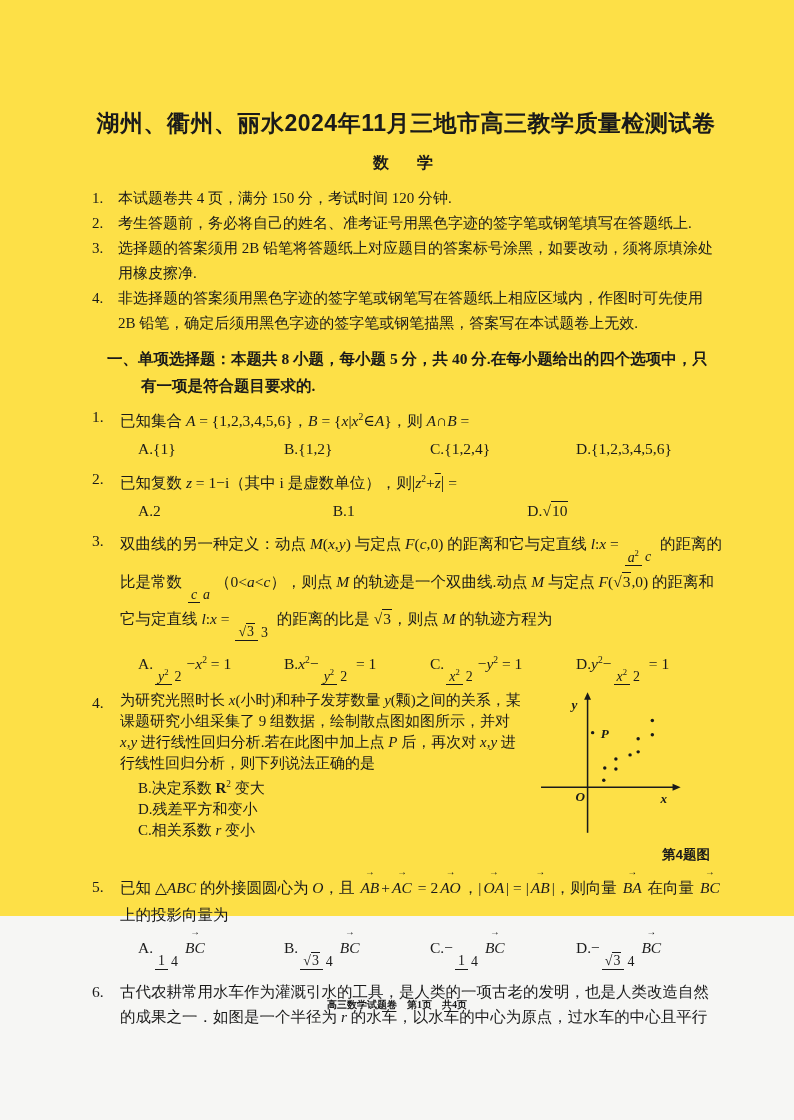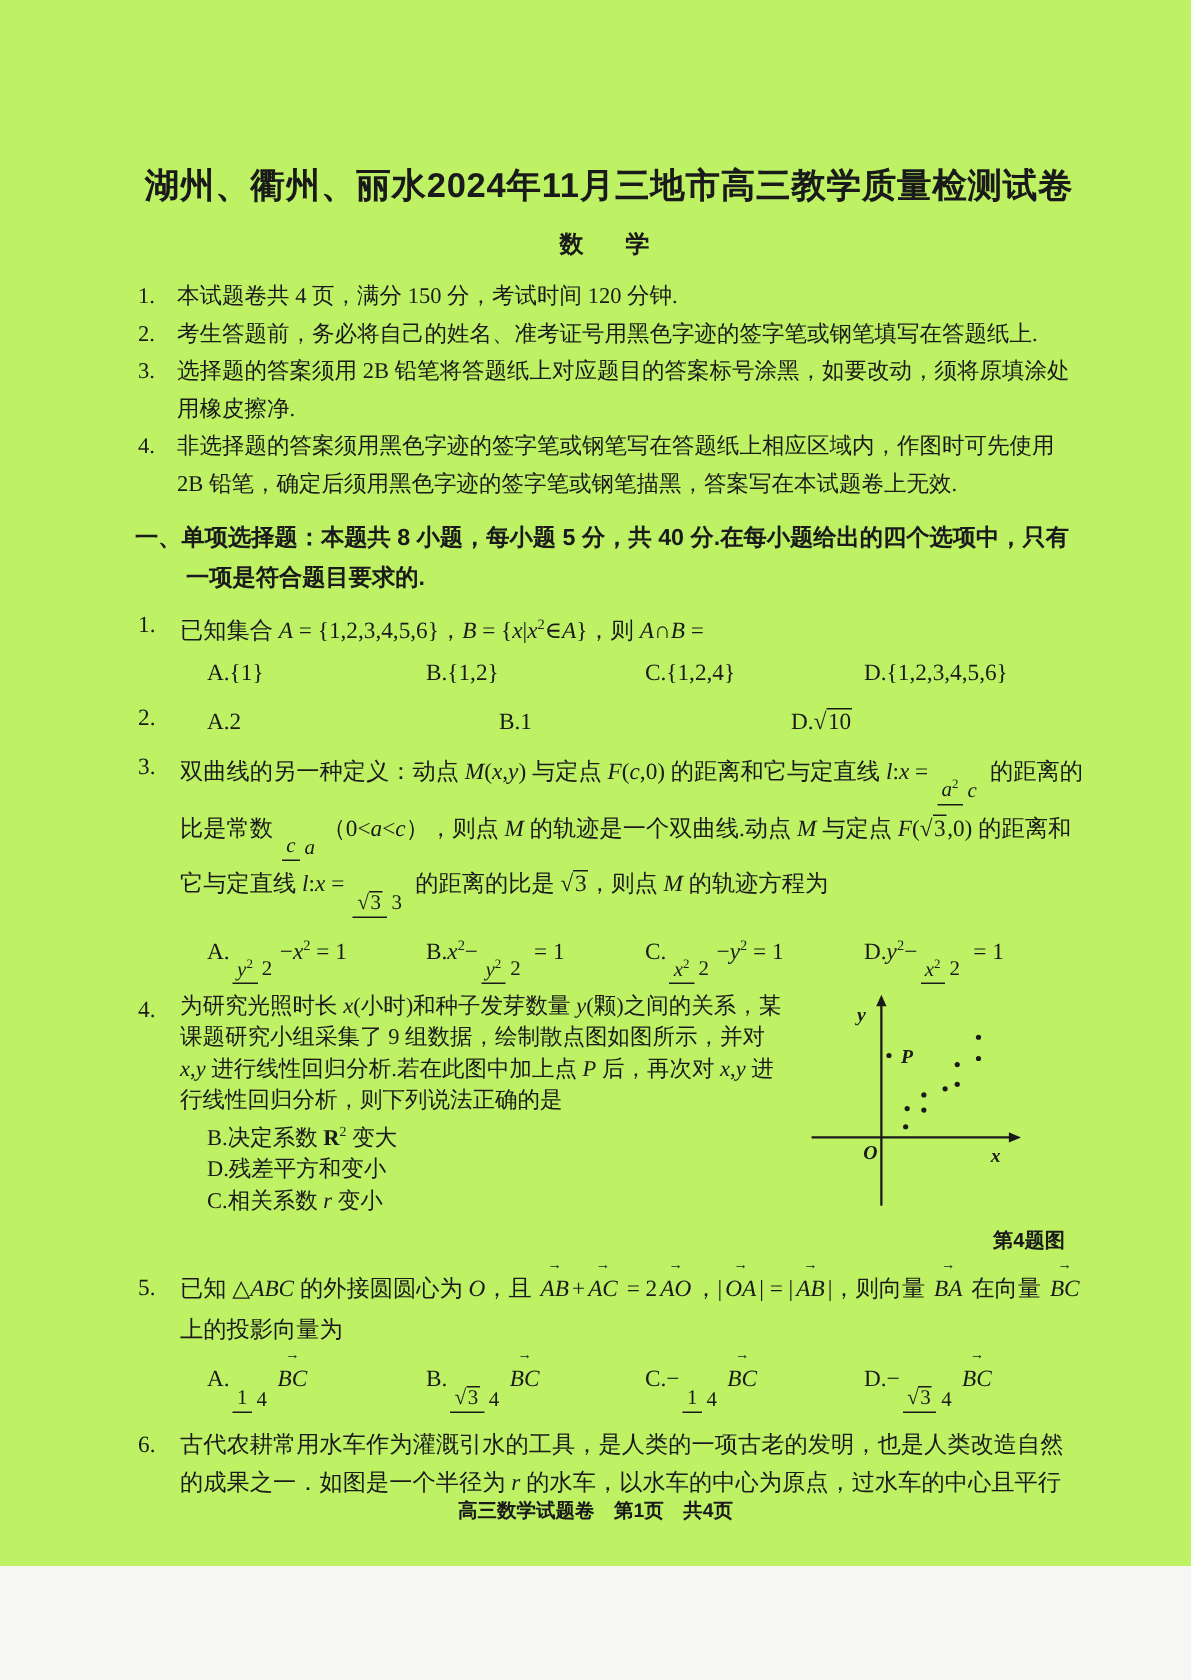--- a/index.html
+++ b/index.html
@@ -4,42 +4,42 @@
 <style>
   html,body{margin:0;padding:0;}
   body{
     width:794px;height:1120px;overflow:hidden;
     background:#f6f6f4;
     font-family:"Liberation Serif","DejaVu Serif",serif;
     color:#1a1a1a;
   }
   .page{
     box-sizing:border-box;position:relative;
-    width:794px;height:1044px;
-    background:#bef264;
+    width:794px;height:916px;
+    background:#fde047;
     padding:108px 72px 0 90px;
   }
   .title{
     margin:0;text-align:center;
     font-family:"Liberation Sans","DejaVu Sans",sans-serif;
     font-size:23px;font-weight:bold;letter-spacing:.5px;white-space:nowrap;
   }
   .subject{
     margin:14px 0 12px;text-align:center;
     font-family:"Liberation Sans","DejaVu Sans",sans-serif;
     font-size:16px;font-weight:bold;letter-spacing:6px;
   }
   .notices{margin-top:6px;}
   .notice{display:flex;font-size:15px;line-height:25px;}
   .notice .nnum{flex:none;width:26px;padding-left:2px;}
   .notice .ntext{flex:1;}
   .section-header{
     margin-top:9px;font-size:15.5px;font-weight:bold;line-height:27px;
-    font-family:Liberation Sans, sans-serif;
-    padding-left:34px;text-indent:-34px;
+    font-family:Liberation Serif, serif;
+    padding-left:34px;text-indent:-34px;margin-left:17px;
   }
   .q{display:flex;font-size:15.5px;line-height:25px;margin-top:5px;}
   .qnum{flex:none;width:28px;padding-left:2px;}
   .qbody{flex:1;min-width:0;}
   .opts{display:flex;padding-left:18px;margin-top:3px;}
   .opt{flex:1;white-space:nowrap;}
   .tall{line-height:31px;}
   .compact{line-height:21px;font-size:15px;}
   .block-opts div{padding-left:18px;line-height:21px;}
   
@@ -61,22 +61,22 @@
   .figure{float:right;width:172px;margin:0 12px 4px 10px;}
   .fig-svg line{stroke:#1a1a1a;stroke-width:1.5;}
   .fig-svg text{font-size:13px;font-style:italic;font-weight:bold;
     font-family:"Liberation Serif","DejaVu Serif",serif;fill:#1a1a1a;}
   .fig-caption{
     text-align:right;font-size:13.5px;font-weight:bold;margin-top:1px;
     font-family:"Liberation Sans","DejaVu Sans",sans-serif;
   }
   .footer{
     position:absolute;left:0;right:0;top:998px;text-align:center;
-    font-size:13px;font-weight:bold;
-    font-family:Liberation Sans, sans-serif;
+    font-size:10px;font-weight:bold;
+    font-family:Liberation Serif, serif;
   }
 </style>
 </head>
 <body>
 
 <div class="page">
 
   <h1 class="title">湖州、衢州、丽水2024年11月三地市高三教学质量检测试卷</h1>
   <h2 class="subject">数　学</h2>
 
@@ -110,20 +110,21 @@
         <span class="opt">B.{1,2}</span>
         <span class="opt">C.{1,2,4}</span>
         <span class="opt">D.{1,2,3,4,5,6}</span>
       </div>
     </div>
   </div>
 
   <div class="q">
     <span class="qnum">2.</span>
     <div class="qbody">
+      <div>已知复数 <i>z</i> = 1−i（其中 i 是虚数单位），则<span class="bar">|</span><i>z</i><sup>2</sup>+<span class="ol"><i>z</i></span><span class="bar">|</span> =</div>
       <div class="opts">
         <span class="opt">A.2</span>
         <span class="opt">B.1</span>
         <span class="opt">D.<span class="sqrt">√<span class="rad">10</span></span></span>
       </div>
     </div>
   </div>
 
   <div class="q">
     <span class="qnum">3.</span>

